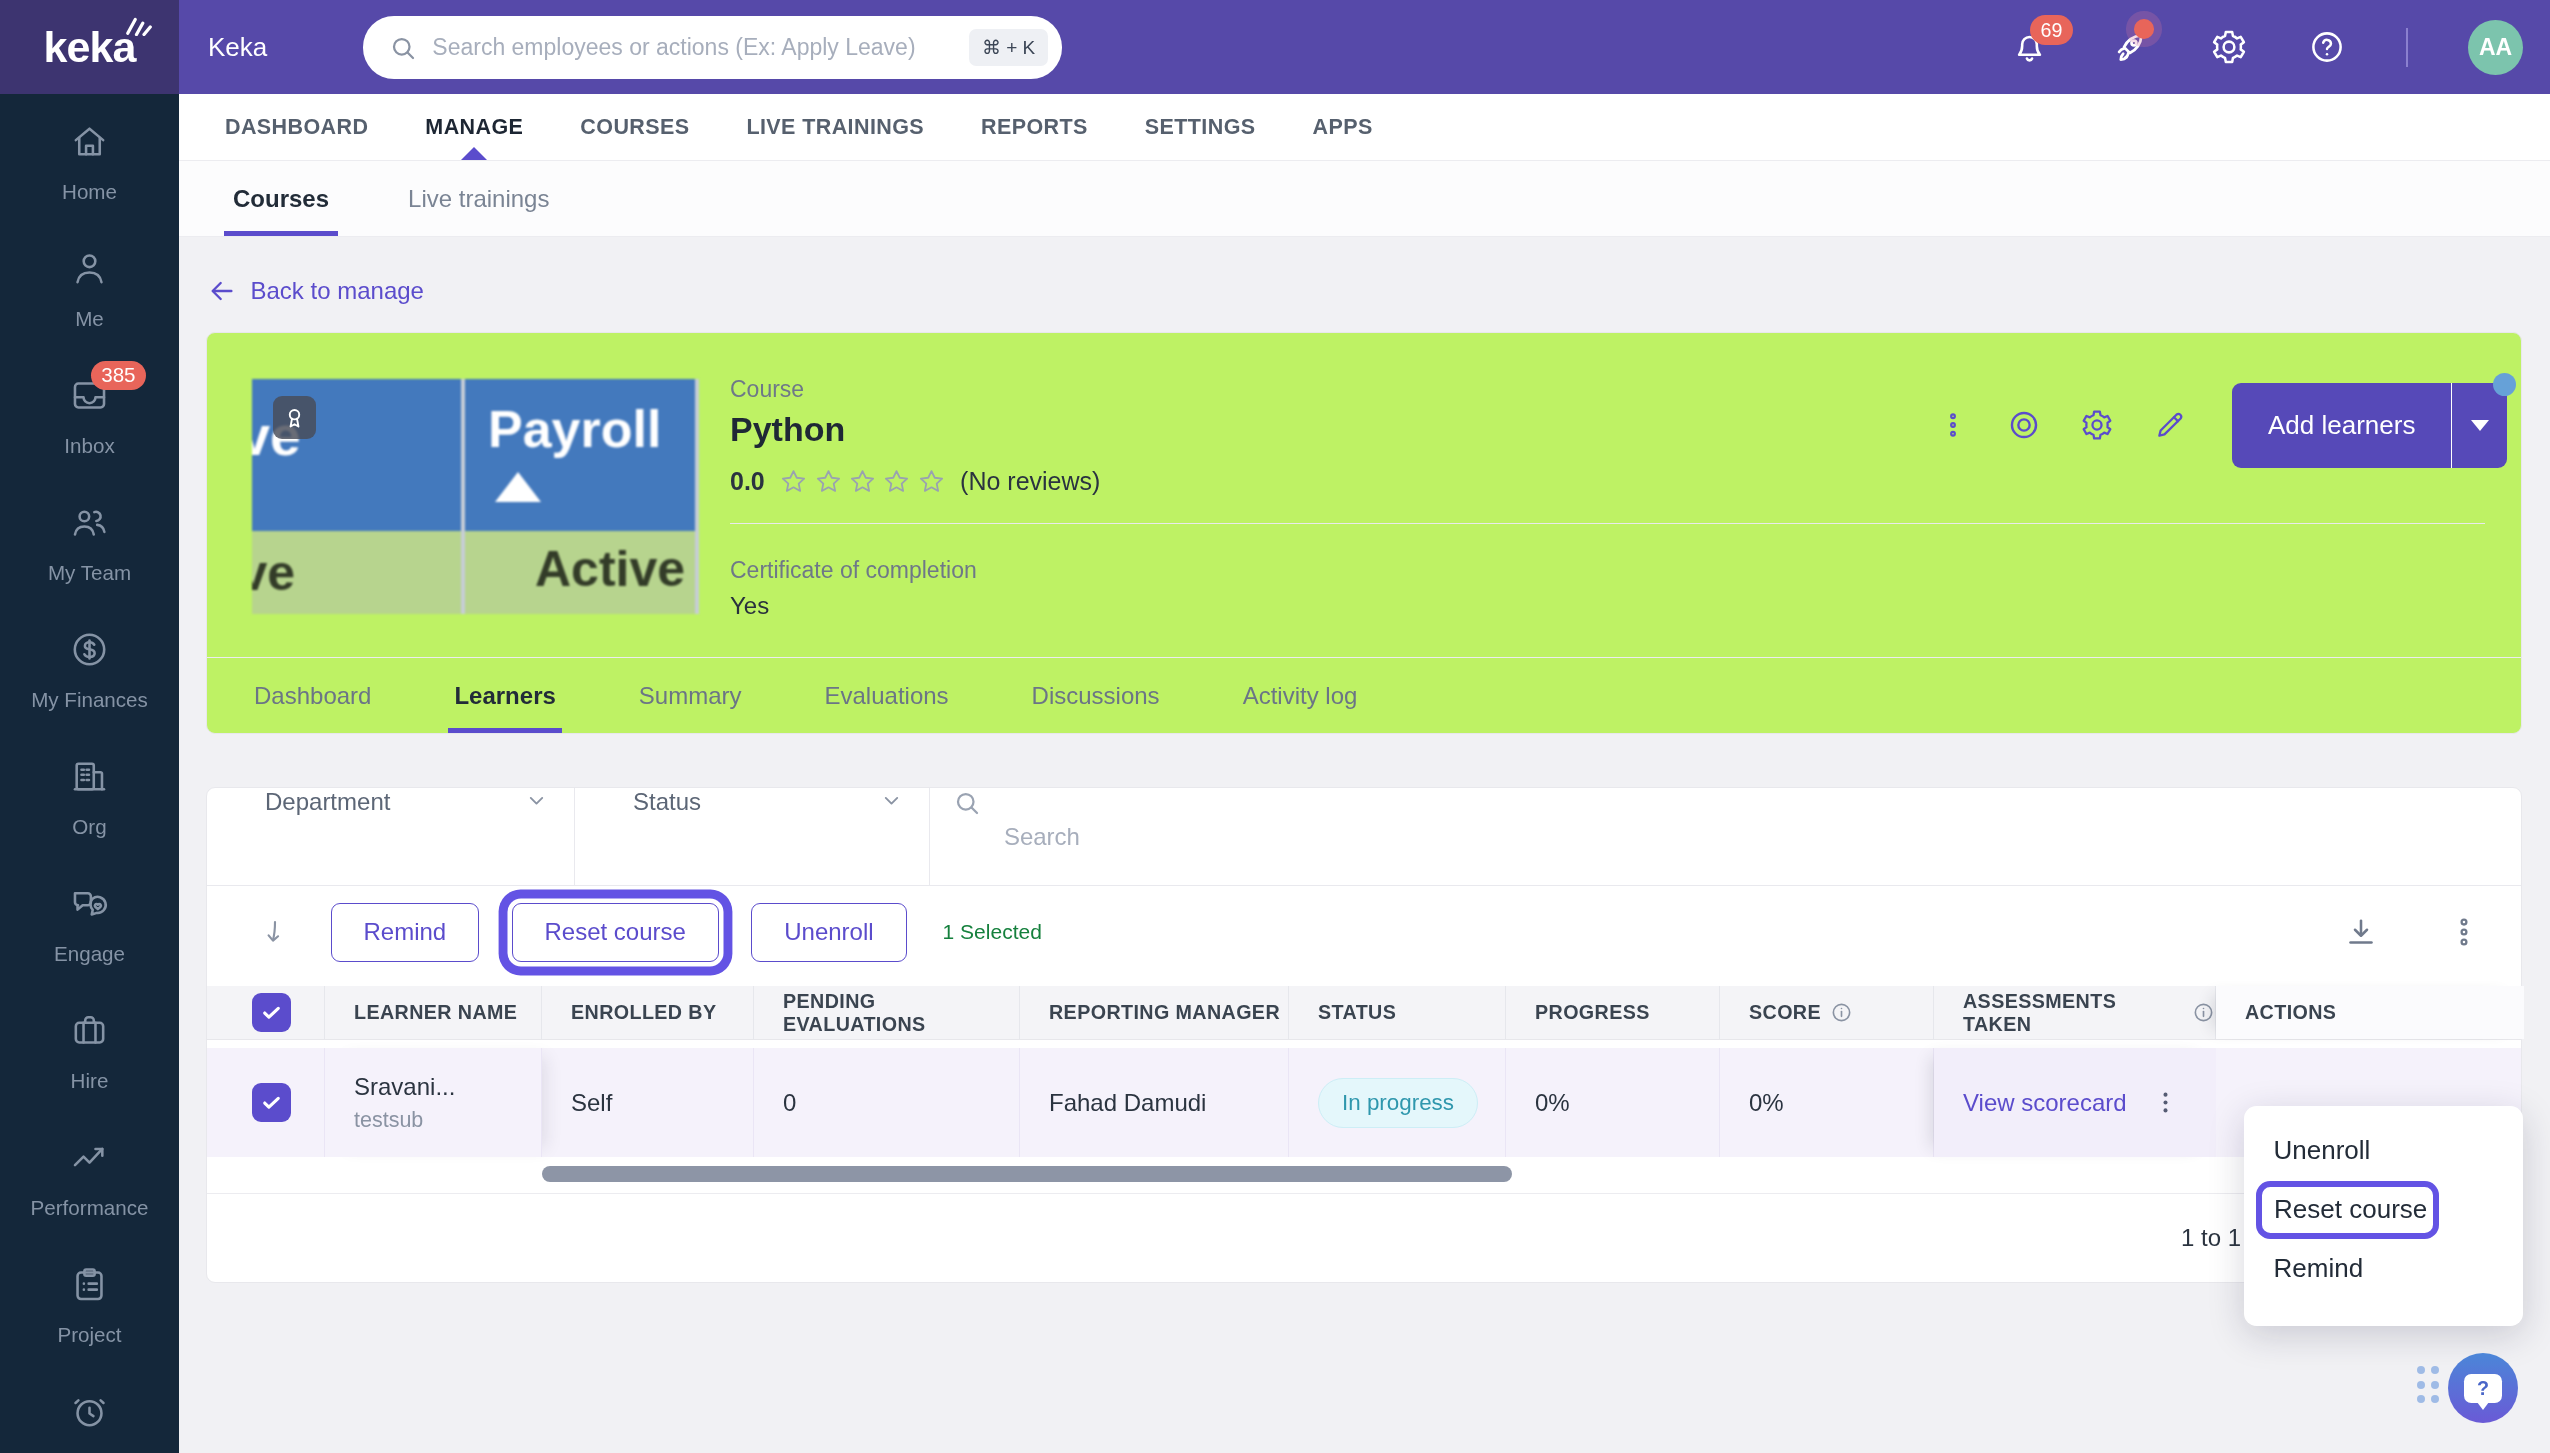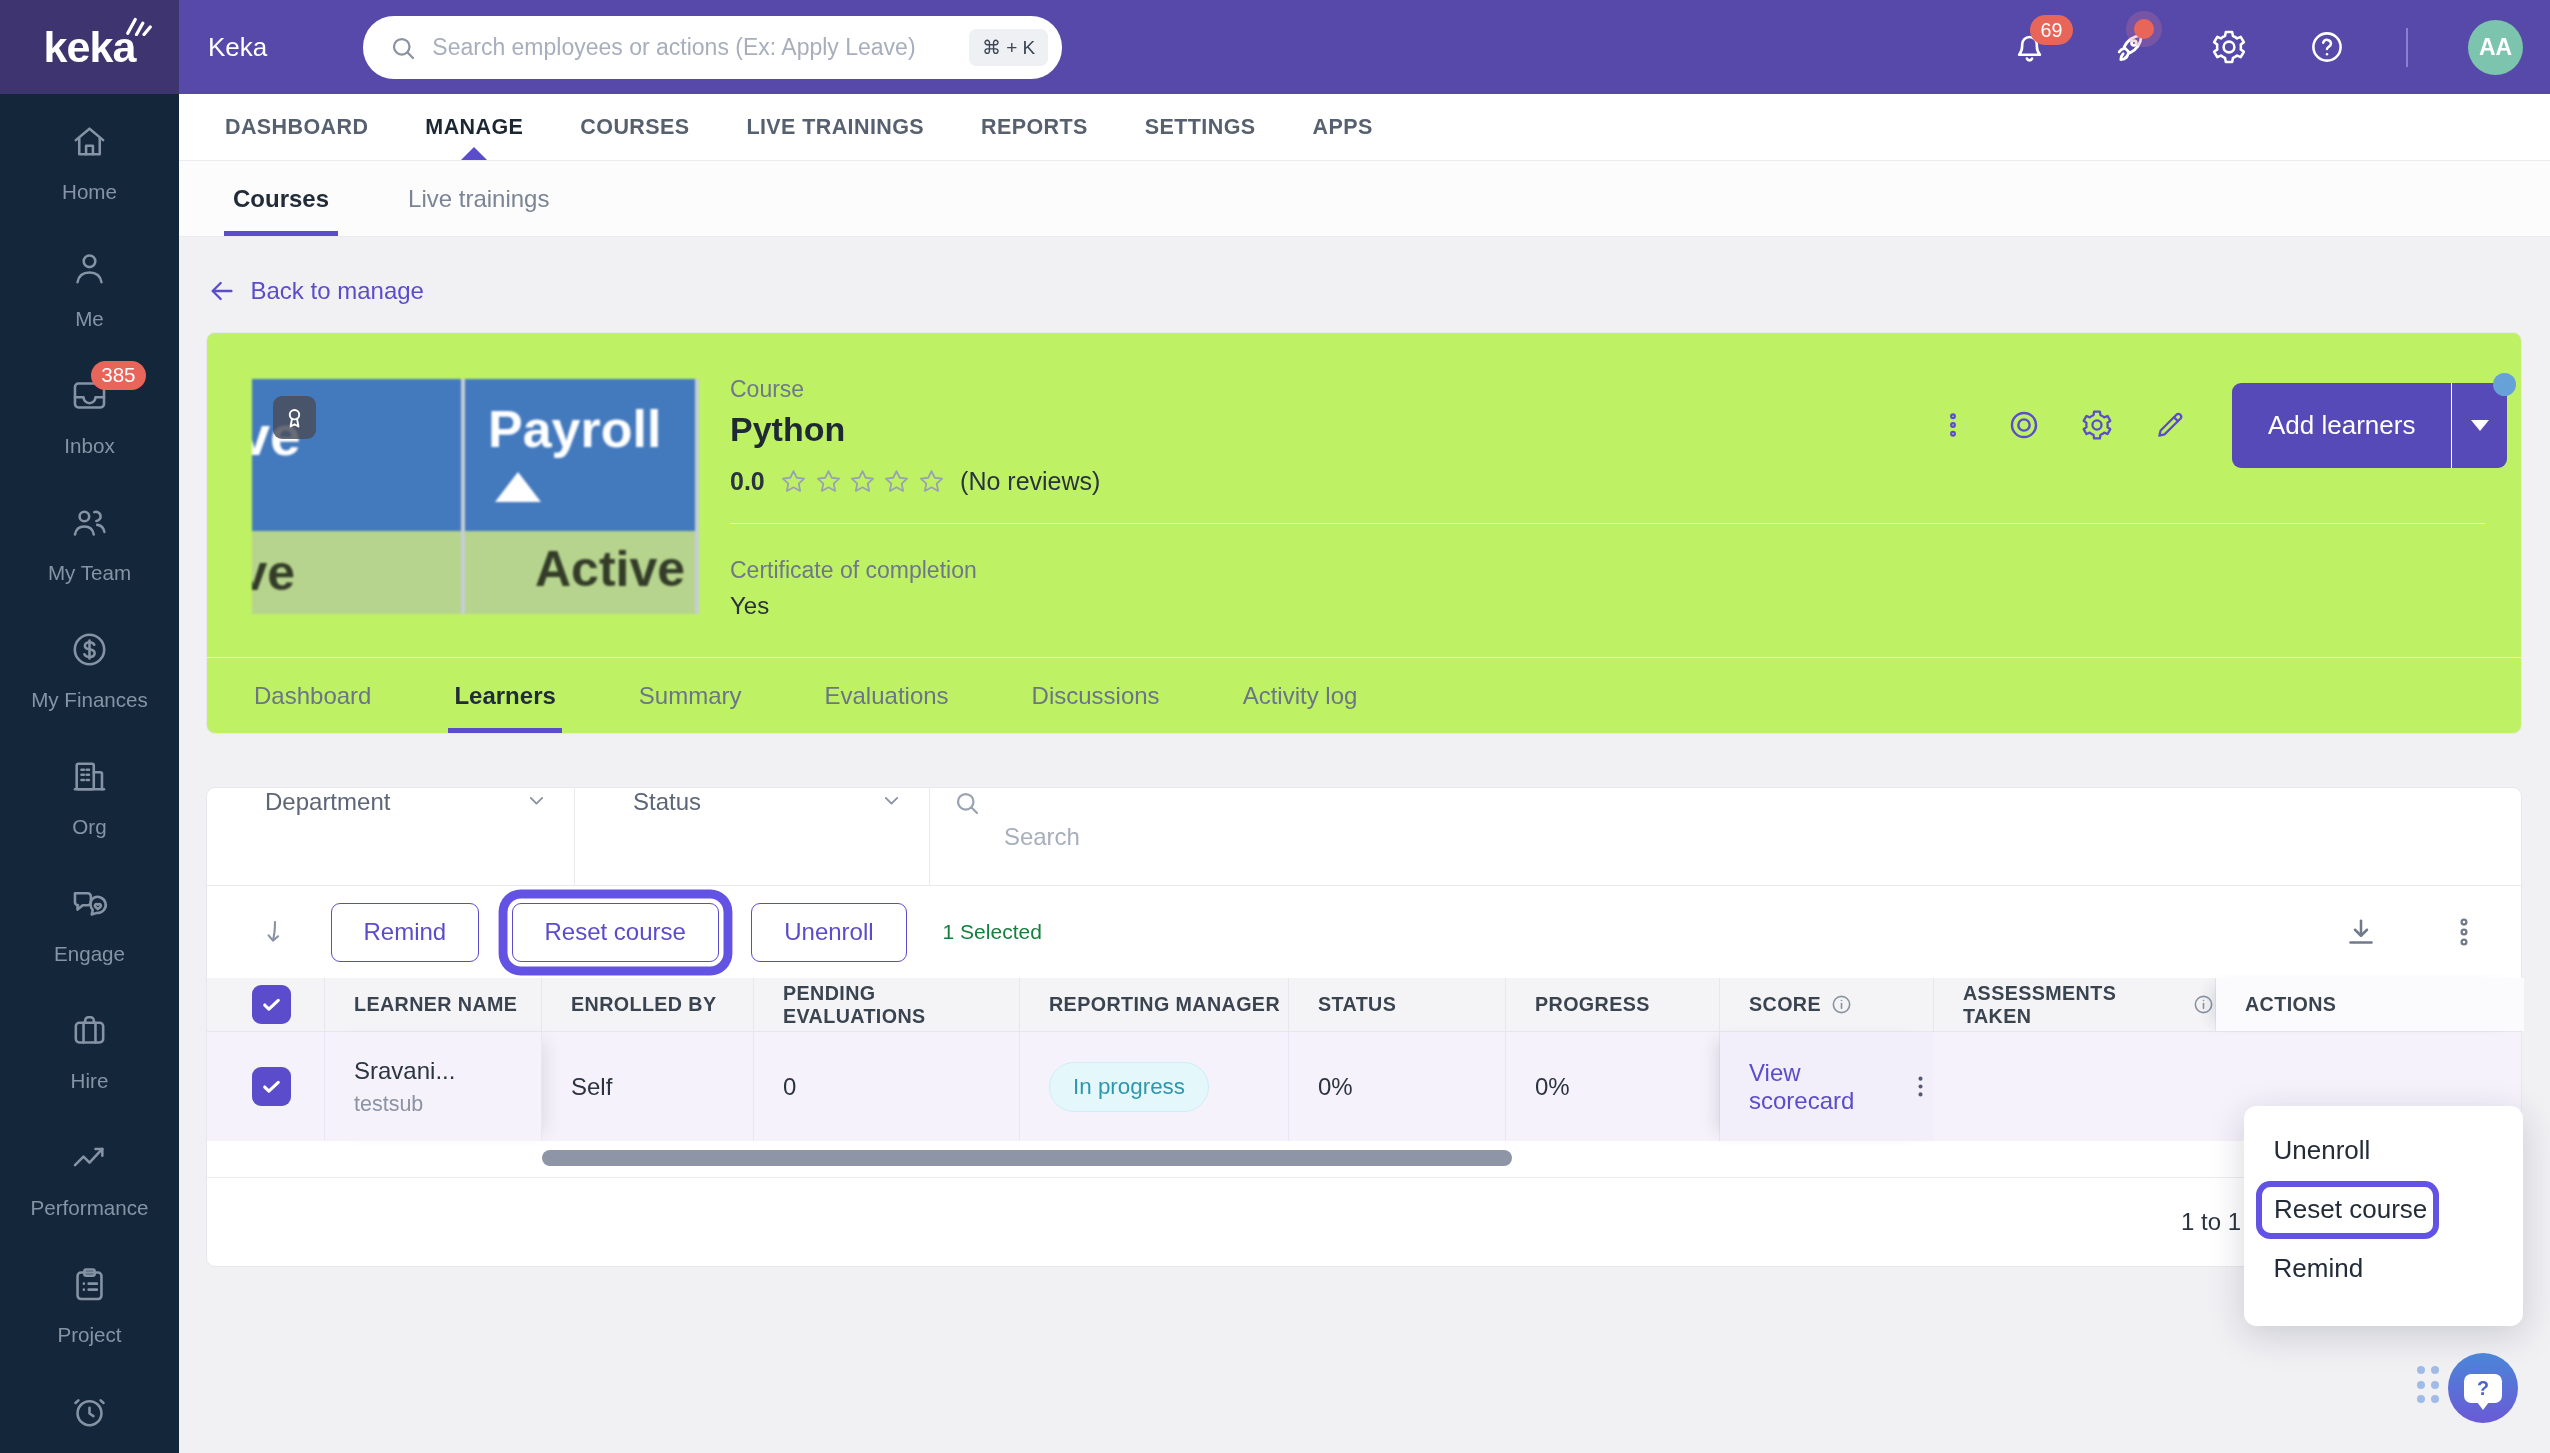--- a/index.html
+++ b/index.html
@@ -88,21 +88,21 @@
 
   .toolbar { height:92px; display:flex; align-items:center; padding:0 40px 0 52px; gap:18px; }
   .tb-arrow { color:#8a93a3; margin-right:21.5px; cursor:pointer; }
   .btn-outline { height:59px; border:1.8px solid #5b4ccc; border-radius:9px; background:#fff; color:#5b4ccc; font-size:24px; font-family:"Liberation Sans",sans-serif; padding:0 32px; cursor:pointer; }
   .btn-outline.ring { box-shadow:0 0 0 4.5px #fff, 0 0 0 13.4px #6353e4; margin:0 14.3px; }
   .selected-txt { font-size:21px; color:#15803d; margin-left:18px; }
   .toolbar .spacer { flex:1; }
   .toolbar .gicon { color:#707a8c; cursor:pointer; }
   .toolbar .gicon + .gicon { margin-left:50px; }
 
-  .tgrid { display:grid; grid-template-columns:118px 217px 212px 266px 269px 217px 214px 214px 282px 308px; }
+  .tgrid { display:grid; grid-template-columns:118px 217px 212px 266px 269px 217px 214px 214px 282px 308px;margin-top:8px; }
   .thead { background:#f4f4f7; height:54px; border-bottom:0.9px solid #e7e7eb; }
   .th { display:flex; align-items:center; padding-left:29px; font-size:19.7px; font-weight:700; color:#3a4450; letter-spacing:0.4px; border-right:0.9px solid #e6e7ec; gap:9px; }
   .th:last-child { border-right:none; background:#fbfbfd; box-shadow:-12.5px 0 16px -9px rgba(35,40,60,.14); }
   .th.cb, .td.cb { padding-left:45px; }
   .info-ic { color:#8a93a3; }
   .trow { height:109px; background:#f5f2fb; }
   .td { display:flex; align-items:center; padding-left:29px; font-size:24px; color:#2b3440; border-right:0.9px solid #eae5f5; }
   .td.name-cell { flex-direction:column; align-items:flex-start; justify-content:center; gap:7.2px; box-shadow:12.5px 0 16px -9px rgba(35,40,60,.10); }
   .td .sub { font-size:21.5px; color:#8a93a3; }
   .td:last-child { border-right:none; background:#f2eefa; box-shadow:-12.5px 0 16px -9px rgba(35,40,60,.14); gap:25px; }
@@ -545,20 +545,21 @@
                 <path d="M5.5 12.5l4 4L18.5 8"></path>
               </svg>
             </span>
         </div>
         <div class="td name-cell">
           <span>Sravani...</span>
           <span class="sub">testsub</span>
         </div>
         <div class="td">Self</div>
         <div class="td">0</div>
+        <div class="td">Fahad Damudi</div>
         <div class="td">
           <span class="status-badge">In progress</span>
         </div>
         <div class="td">0%</div>
         <div class="td">0%</div>
         <div class="td">
           <span class="link">View scorecard</span>
           <span class="row-kebab icon">
               <svg width="27" height="27" viewBox="0 0 24 24" fill="currentColor">
                 <circle cx="12" cy="5" r="1.8"></circle>

